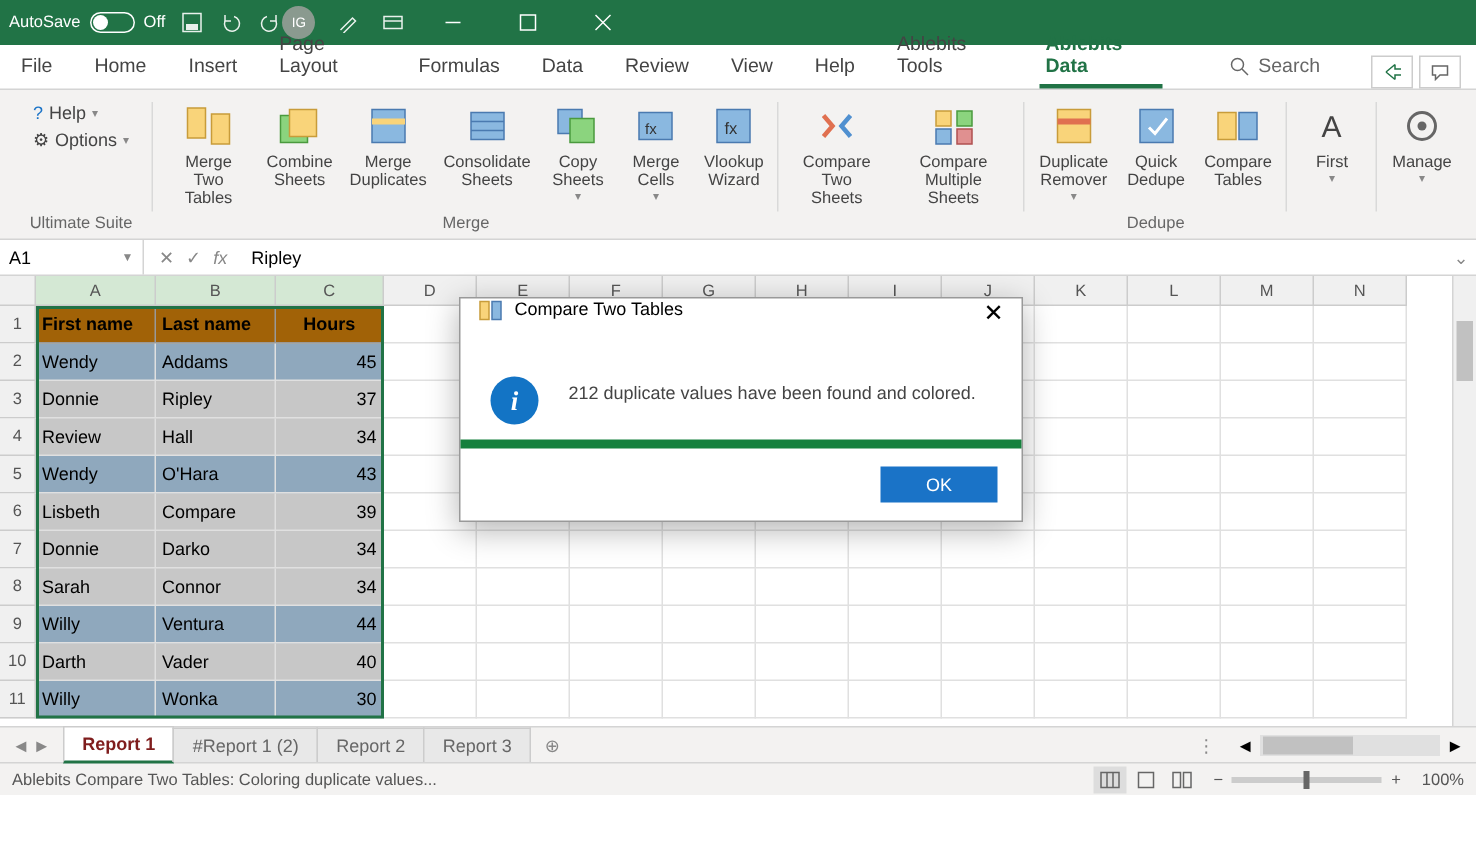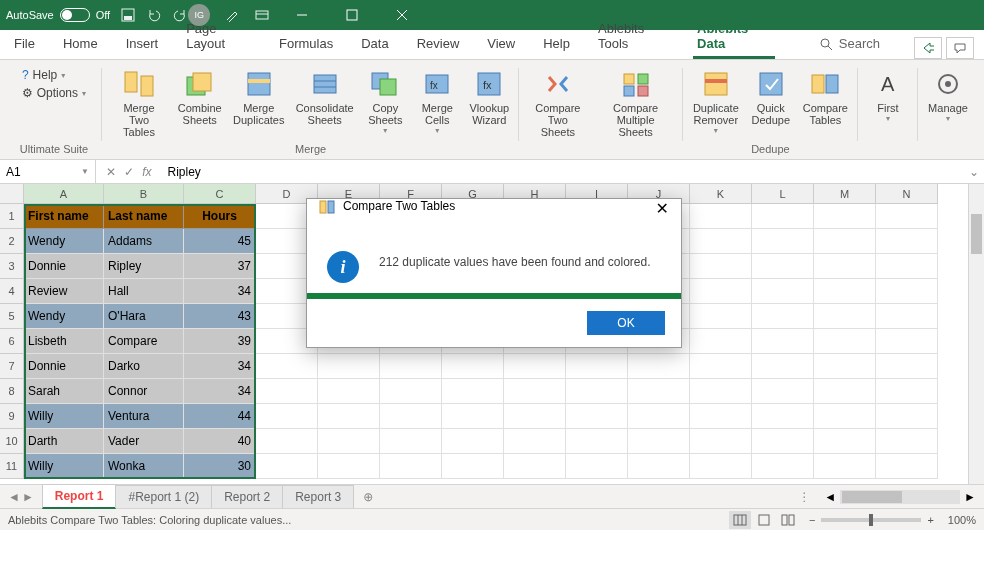--- a/index.html
+++ b/index.html
@@ -66,21 +66,21 @@
 .cell.num { justify-content:flex-end; }
 .selband { position:absolute; left:0; top:20px; width:232px; height:275px; border:2px solid #217346; pointer-events:none;}
 .vscroll { width:16px; background:#f0f0f0; border-left:1px solid #d4d4d4; position:relative;}
 .vscroll .thumb{ position:absolute; top:30px; left:2px; right:2px; height:40px; background:#c1c1c1;}
 
 
 .sheettabs { height:24px; border-top:1px solid #d4d4d4; display:flex; align-items:center; background:#f3f2f1; font-size:12px;}
 .stnav { display:flex; gap:2px; padding:0 8px; color:#888;}
 .stnav span{cursor:pointer;}
 .st { padding:4px 12px; border:1px solid #ccc; border-bottom:none; background:#fff; cursor:pointer; margin-right:-1px;}
-.st.active{ border-bottom:2px solid #217346; color:#ef4444; font-weight:600;}
+.st.active{ border-bottom:2px solid #217346; color:#7f1d1d; font-weight:600;}
 .st.inactive{ background:#e8e8e8; color:#666;}
 .stadd{ padding:0 10px; color:#888; cursor:pointer;}
 .hscroll{ flex:1; display:flex; justify-content:flex-end; align-items:center; padding-right:4px;}
 .hscroll .track{width:120px; height:14px; background:#e0e0e0; position:relative;}
 .hscroll .track .thumb{position:absolute; left:2px; top:1px; width:60px; height:12px; background:#c1c1c1;}
 
 
 .statusbar { height:22px; background:#f3f2f1; border-top:1px solid #d4d4d4; display:flex; align-items:center; padding:0 8px; font-size:11px; color:#555;}
 .statusbar .spacer{flex:1;}
 .viewbtns{display:flex; gap:2px;}

